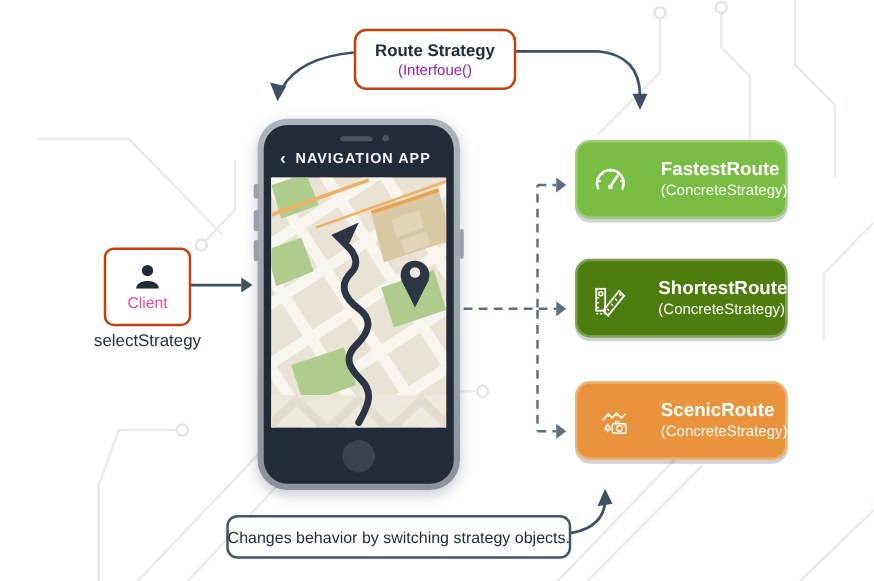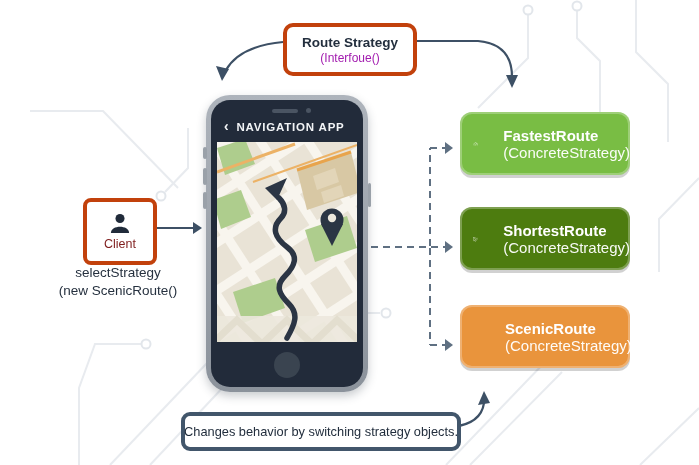--- a/index.html
+++ b/index.html
@@ -2,28 +2,28 @@
 <html><head>
 <meta charset="utf-8">
 <style>
   html,body{margin:0;padding:0;background:#fff;}
   .canvas{position:relative;width:699px;height:465px;background:#ffffff;overflow:hidden;
           font-family:"Liberation Sans",sans-serif;}
   svg{display:block;}
   .layer{position:absolute;left:0;top:0;}
 
   
-  .obox{position:absolute;background:#fff;border:4px solid #c2410c;border-radius:10px;
+  .obox{position:absolute;background:#fff;border:2px solid #c2410c;border-radius:10px;
         display:flex;flex-direction:column;align-items:center;justify-content:center;}
   .title-box{left:283px;top:23px;width:126px;height:45px;}
   .title-box .t1{font-size:13.5px;font-weight:bold;color:#232f3e;}
   .title-box .t2{font-size:12px;color:#a21caf;margin-top:1px;}
 
   .client-box{left:83px;top:198px;width:66px;height:59px;border-radius:8px;}
-  .client-box .label{font-size:12.5px;color:#7f1d1d;margin-top:4px;}
+  .client-box .label{font-size:12.5px;color:#ec4899;margin-top:4px;}
 
   .caption-box{left:181px;top:412px;width:272px;height:31px;border-radius:9px;
                border-color:#42566b;justify-content:center;}
   .caption-box .cap{font-size:12.8px;color:#222e3d;white-space:nowrap;}
 
   .client-call{position:absolute;left:20px;top:264px;width:196px;text-align:center;
                font-size:13.5px;line-height:18px;color:#26313f;}
 
   
   .phone{position:absolute;left:206px;top:95px;width:162px;height:297px;border-radius:24px;
@@ -53,21 +53,21 @@
   .route-mini{position:absolute;left:7px;top:5px;}
 
   
   .card{position:absolute;left:460px;width:170px;height:63px;border-radius:12px;
         display:flex;align-items:center;gap:25px;padding-left:13px;box-sizing:border-box;
         box-shadow:0 3px 0 rgba(0,0,0,.18), inset 0 0 0 2px rgba(255,255,255,.28);}
   .card.c0{top:112px;}
   .card.c1{top:207px;}
   .card.c2{top:305px;padding-left:20px;}
   .card .name{font-size:15px;font-weight:bold;color:#fff;line-height:18px;}
-  .card .sub{font-size:15px;color:rgba(255,255,255,.96);line-height:15px;}
+  .card .sub{font-size:12px;color:rgba(255,255,255,.96);line-height:15px;}
 </style>
 </head>
 <body>
 
 <div class="canvas">
 
   <svg class="layer" width="699" height="465">
     <g stroke="#e8ebef" stroke-width="2" fill="none">
       <path d="M528,15 V58 L478,108"></path>
       <path d="M577,11 V38 L600,61 V118"></path>
@@ -127,21 +127,20 @@
   <div class="obox client-box">
     <svg width="22" height="20" viewBox="0 0 24 22">
       <circle cx="12" cy="6" r="5" fill="#202b3a"></circle>
       <path d="M2,22 C2,13 22,13 22,22 Z" fill="#202b3a"></path>
     </svg>
     <div class="label">Client</div>
   </div>
 
   <div class="client-call">
     <div>selectStrategy</div>
-    <div>(new ScenicRoute()</div>
   </div>
 
   <div class="phone">
     <div class="sbtn l1"></div>
     <div class="sbtn l2"></div>
     <div class="sbtn l3"></div>
     <div class="sbtn r1"></div>
     <div class="phone-inner">
       <div class="speaker"></div>
       <div class="camera"></div>

